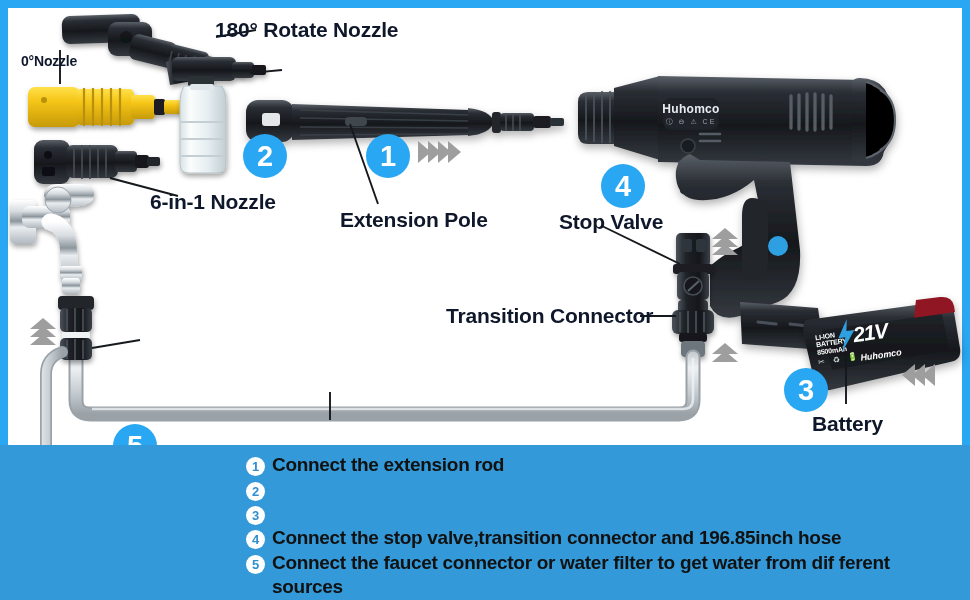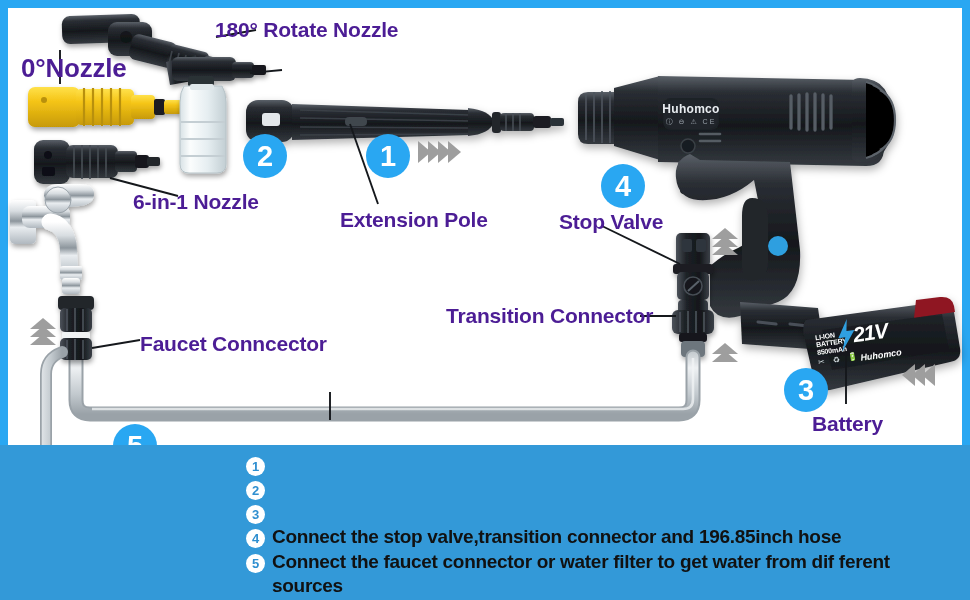--- a/index.html
+++ b/index.html
@@ -19,21 +19,21 @@
     background:#ffffff;
   }
   .blue-strip{
     position:absolute;left:0;top:445px;width:970px;height:155px;
     background:#3399d8;
   }
 
   
   .lbl{
     position:absolute;
-    color:#4c1d95;
+    color:#0f172a;
     font-weight:bold;
     white-space:nowrap;
     letter-spacing:-0.2px;
   }
 
   
   .step-badge{
     position:absolute;
     width:44px;height:44px;border-radius:50%;
     background:#29a7f2;
@@ -490,44 +490,44 @@
   </div>
 
   <div class="step-badge" style="left:243px;top:134px;">2</div>
   <div class="step-badge" style="left:366px;top:134px;">1</div>
   <div class="step-badge" style="left:601px;top:164px;">4</div>
   <div class="step-badge" style="left:784px;top:368px;">3</div>
   <div class="step-badge" style="left:113px;top:424px;">5</div>
 
   <div class="lbl" style="left:215px;top:18px;font-size:21px;">180° Rotate Nozzle</div>
 
-  <div class="lbl" style="left:21px;top:53px;font-size:26px;">0°Nozzle</div>
-
-
-  <div class="lbl" style="left:133px;top:190px;font-size:21px;">6-in-1 Nozzle</div>
+  <div class="lbl" style="left:21px;top:53px;font-size:14px;">0°Nozzle</div>
+
+
+  <div class="lbl" style="left:150px;top:190px;font-size:21px;">6-in-1 Nozzle</div>
 
   <div class="lbl" style="left:340px;top:208px;font-size:21px;">Extension Pole</div>
 
   <div class="lbl" style="left:559px;top:210px;font-size:21px;">Stop Valve</div>
 
   <div class="lbl" style="left:446px;top:304px;font-size:21px;text-align:right;">Transition Connector</div>
 
-  <div class="lbl" style="left:140px;top:332px;font-size:21px;">Faucet Conncector</div>
 
 
   <div class="lbl" style="left:812px;top:412px;font-size:21px;">Battery</div>
 
   <div class="lbl" style="left:108px;top:551px;font-size:17px;">Optimized Water</div>
   <div class="lbl" style="left:108px;top:571px;font-size:17px;">Filter</div>
 
   <div class="blue-strip"></div>
 
   <div class="steps-list">
     <div class="step-row">
       <div class="step-num">1</div>
+      <div class="step-text">Connect the extension rod</div>
     </div>
     <div class="step-row">
       <div class="step-num">2</div>
     </div>
     <div class="step-row">
       <div class="step-num">3</div>
     </div>
     <div class="step-row">
       <div class="step-num">4</div>
       <div class="step-text">Connect the stop valve,transition connector and 196.85inch hose</div>

